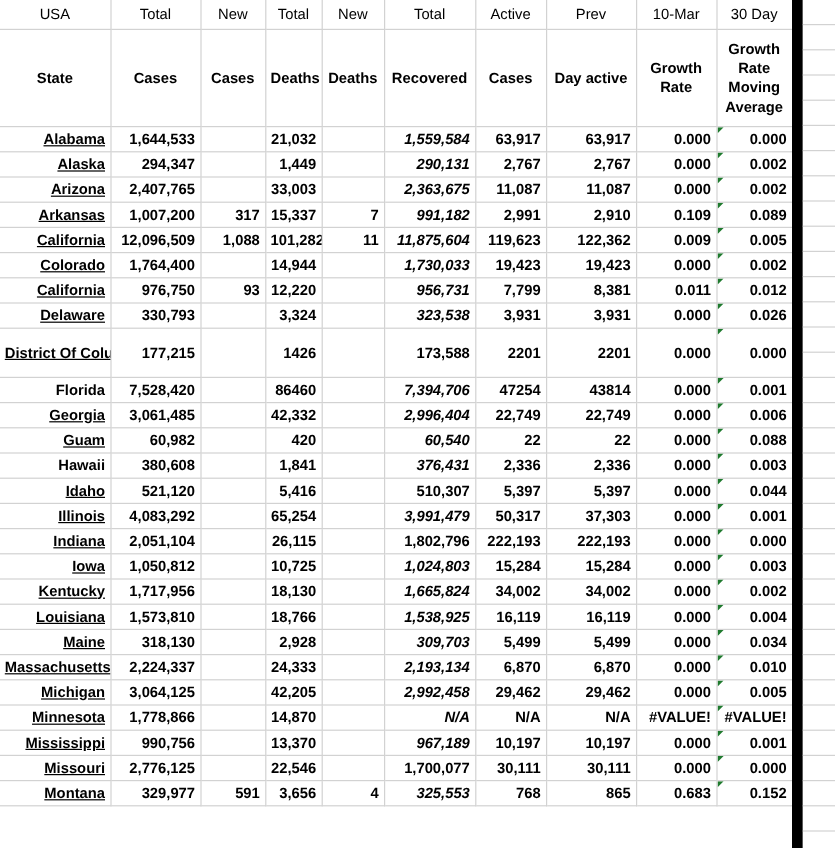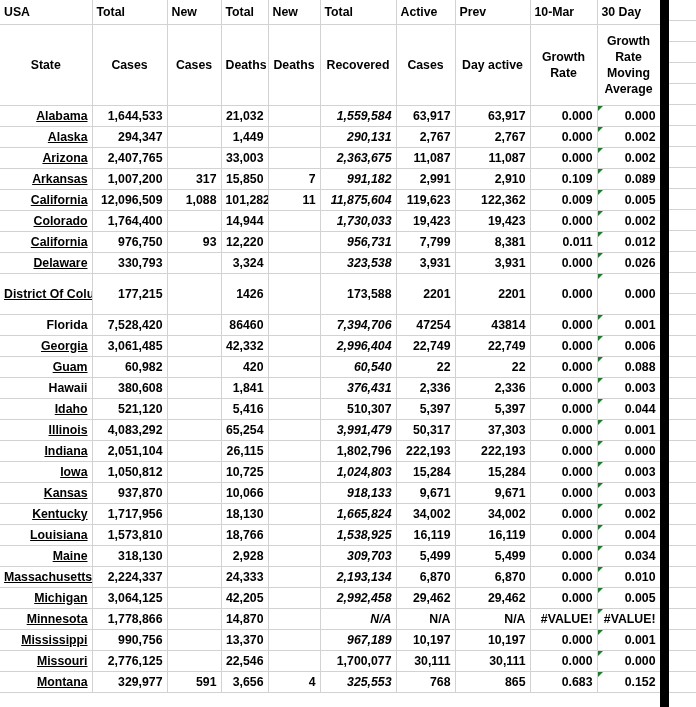--- a/index.html
+++ b/index.html
@@ -42,22 +42,22 @@
   col.c-ndeaths { width: 52px; }
   col.c-trecov  { width: 76px; }
   col.c-acases  { width: 59px; }
   col.c-prev    { width: 75px; }
   col.c-gr      { width: 67px; }
   col.c-gr30    { width: 63px; }
 
   
   tr.hdr-top td {
     height: 24px;
-    font-weight: bold;
-    text-align: left;
+    font-weight: normal;
+    text-align: center;
     font-size: 12.3px;
   }
   tr.hdr-main td {
     height: 80px;
     font-weight: bold;
     text-align: center;
     font-size: 12.3px;
     white-space: normal;
     line-height: 16px;
     margin-top: 20px;
@@ -214,21 +214,21 @@
           <td class="ital">2,363,675</td>
           <td class="">11,087</td>
           <td class="">11,087</td>
           <td class="gr">0.000</td>
           <td class="gr30"><span class="cmt"></span><span>0.002</span></td>
         </tr>
         <tr class="drow">
           <td class="state"><span class="lnk">Arkansas</span></td>
           <td class="">1,007,200</td>
           <td class="">317</td>
-          <td class="">15,850</td>
+          <td class="">15,337</td>
           <td class="">7</td>
           <td class="ital">991,182</td>
           <td class="">2,991</td>
           <td class="">2,910</td>
           <td class="gr">0.109</td>
           <td class="gr30"><span class="cmt"></span><span>0.089</span></td>
         </tr>
         <tr class="drow">
           <td class="state"><span class="lnk">California</span></td>
           <td class="">12,096,509</td>
@@ -379,32 +379,20 @@
           <td class=""></td>
           <td class="">10,725</td>
           <td class=""></td>
           <td class="ital">1,024,803</td>
           <td class="">15,284</td>
           <td class="">15,284</td>
           <td class="gr">0.000</td>
           <td class="gr30"><span class="cmt"></span><span>0.003</span></td>
         </tr>
         <tr class="drow">
-          <td class="state"><span class="lnk">Kansas</span></td>
-          <td class="">937,870</td>
-          <td class=""></td>
-          <td class="">10,066</td>
-          <td class=""></td>
-          <td class="ital">918,133</td>
-          <td class="">9,671</td>
-          <td class="">9,671</td>
-          <td class="gr">0.000</td>
-          <td class="gr30"><span class="cmt"></span><span>0.003</span></td>
-        </tr>
-        <tr class="drow">
           <td class="state"><span class="lnk">Kentucky</span></td>
           <td class="">1,717,956</td>
           <td class=""></td>
           <td class="">18,130</td>
           <td class=""></td>
           <td class="ital">1,665,824</td>
           <td class="">34,002</td>
           <td class="">34,002</td>
           <td class="gr">0.000</td>
           <td class="gr30"><span class="cmt"></span><span>0.002</span></td>

